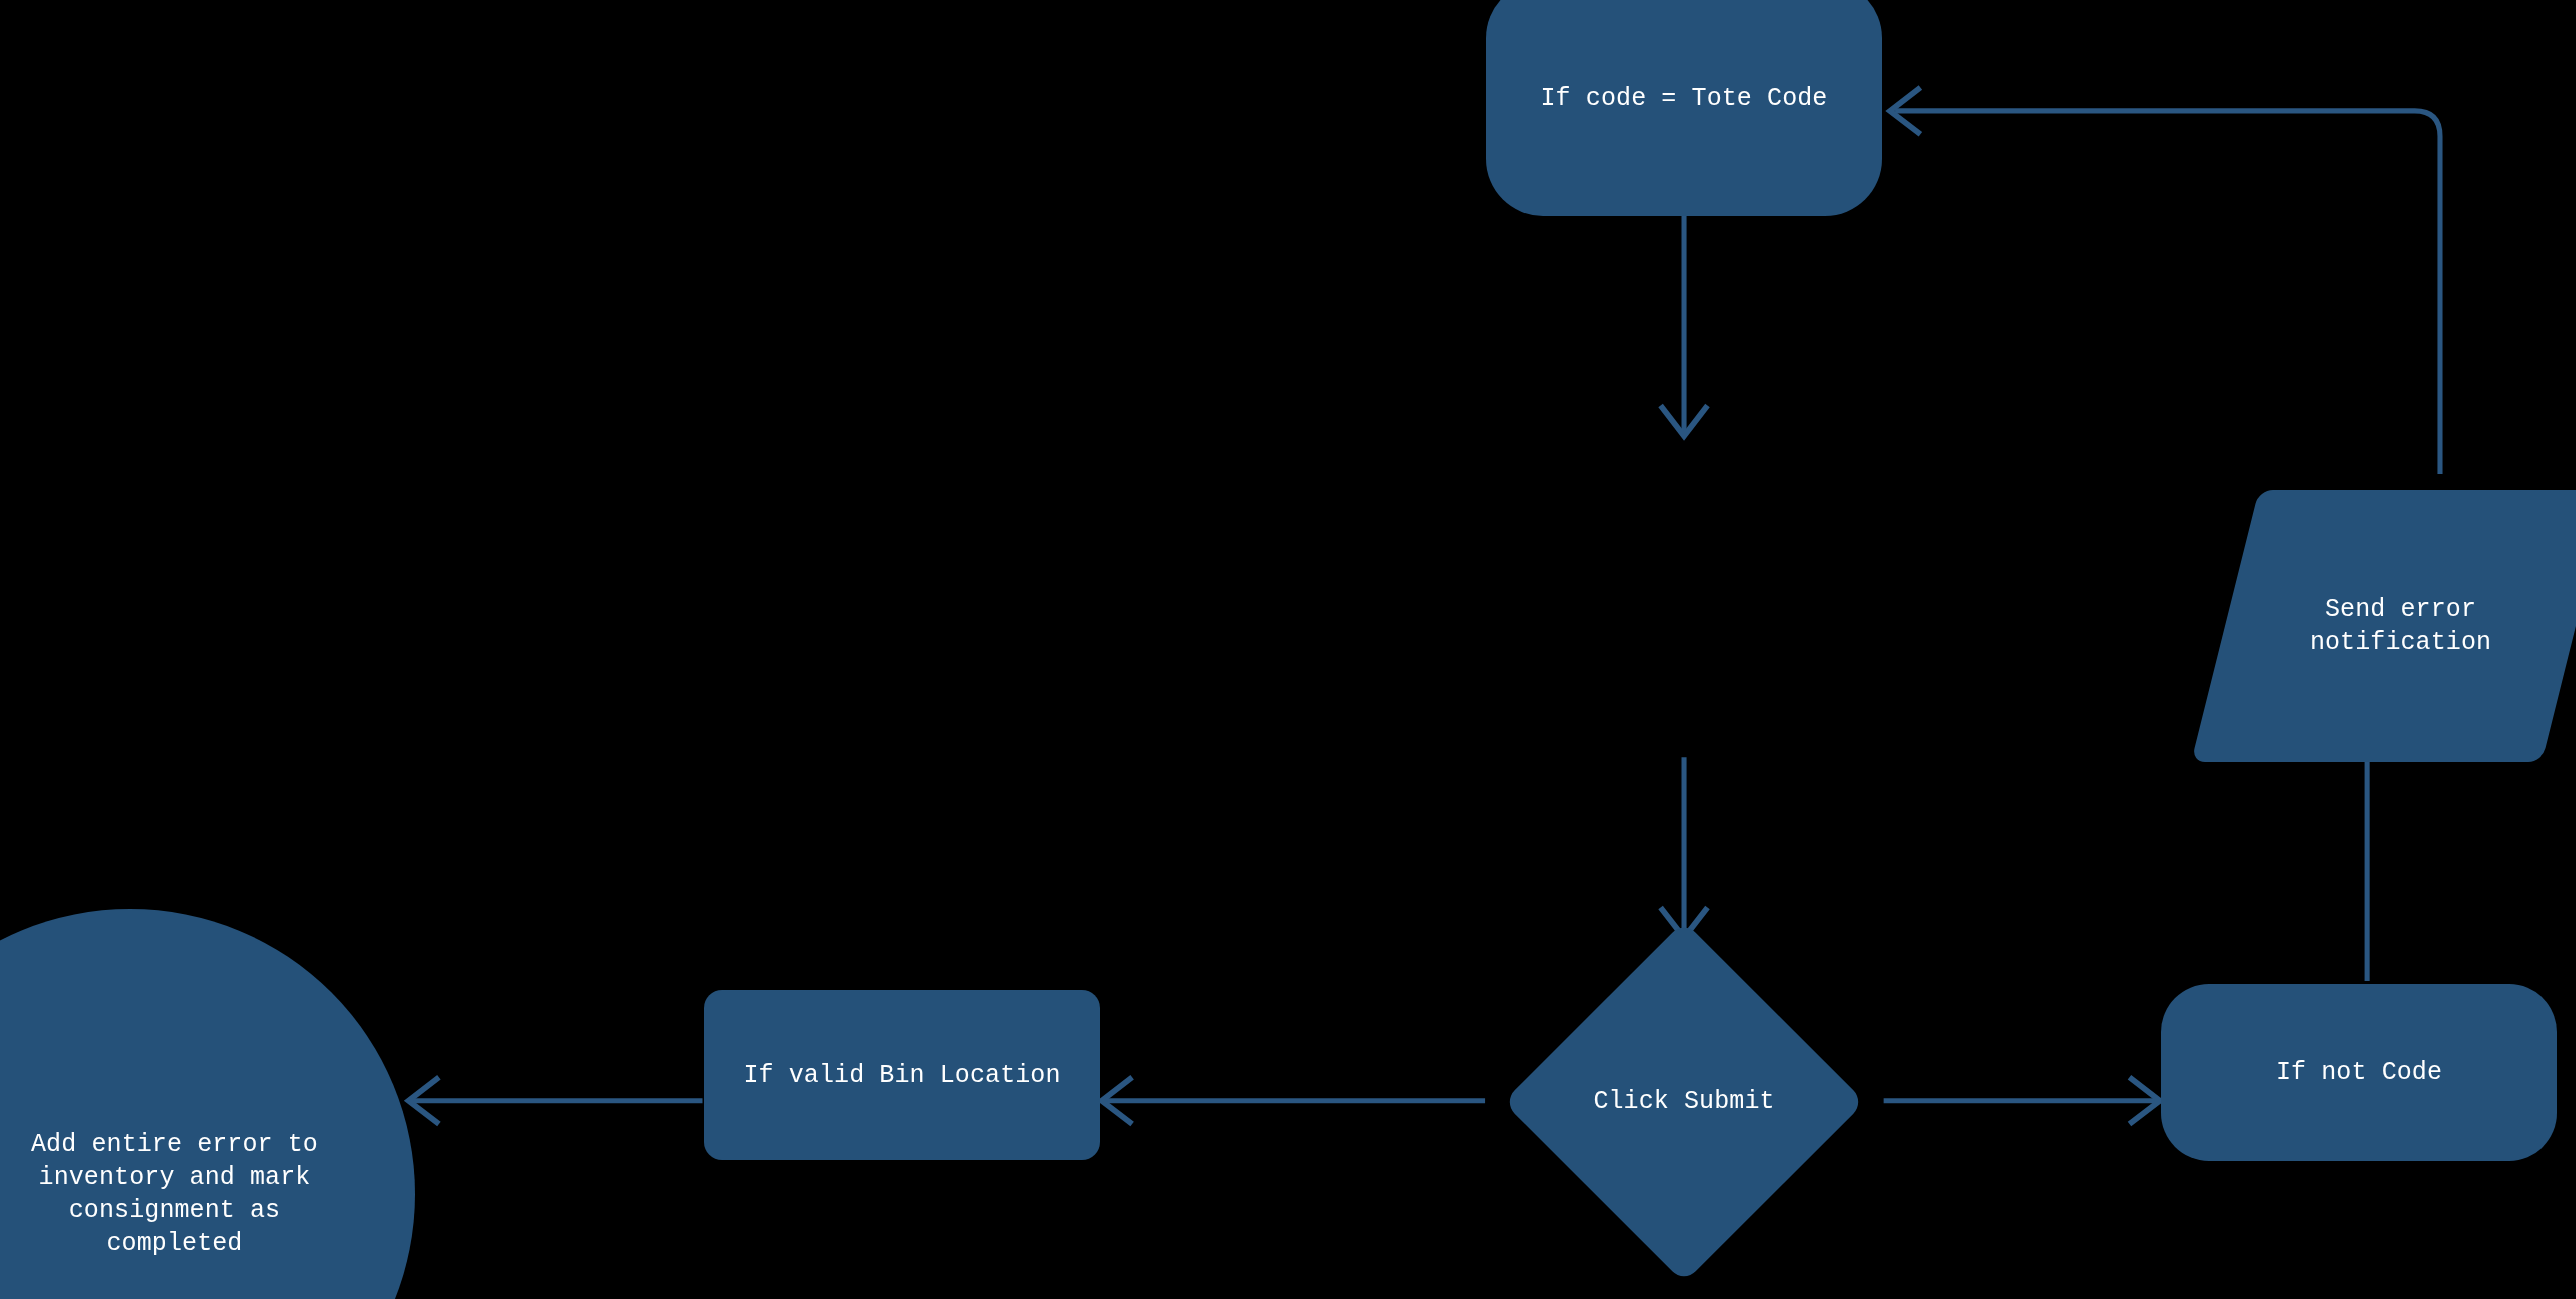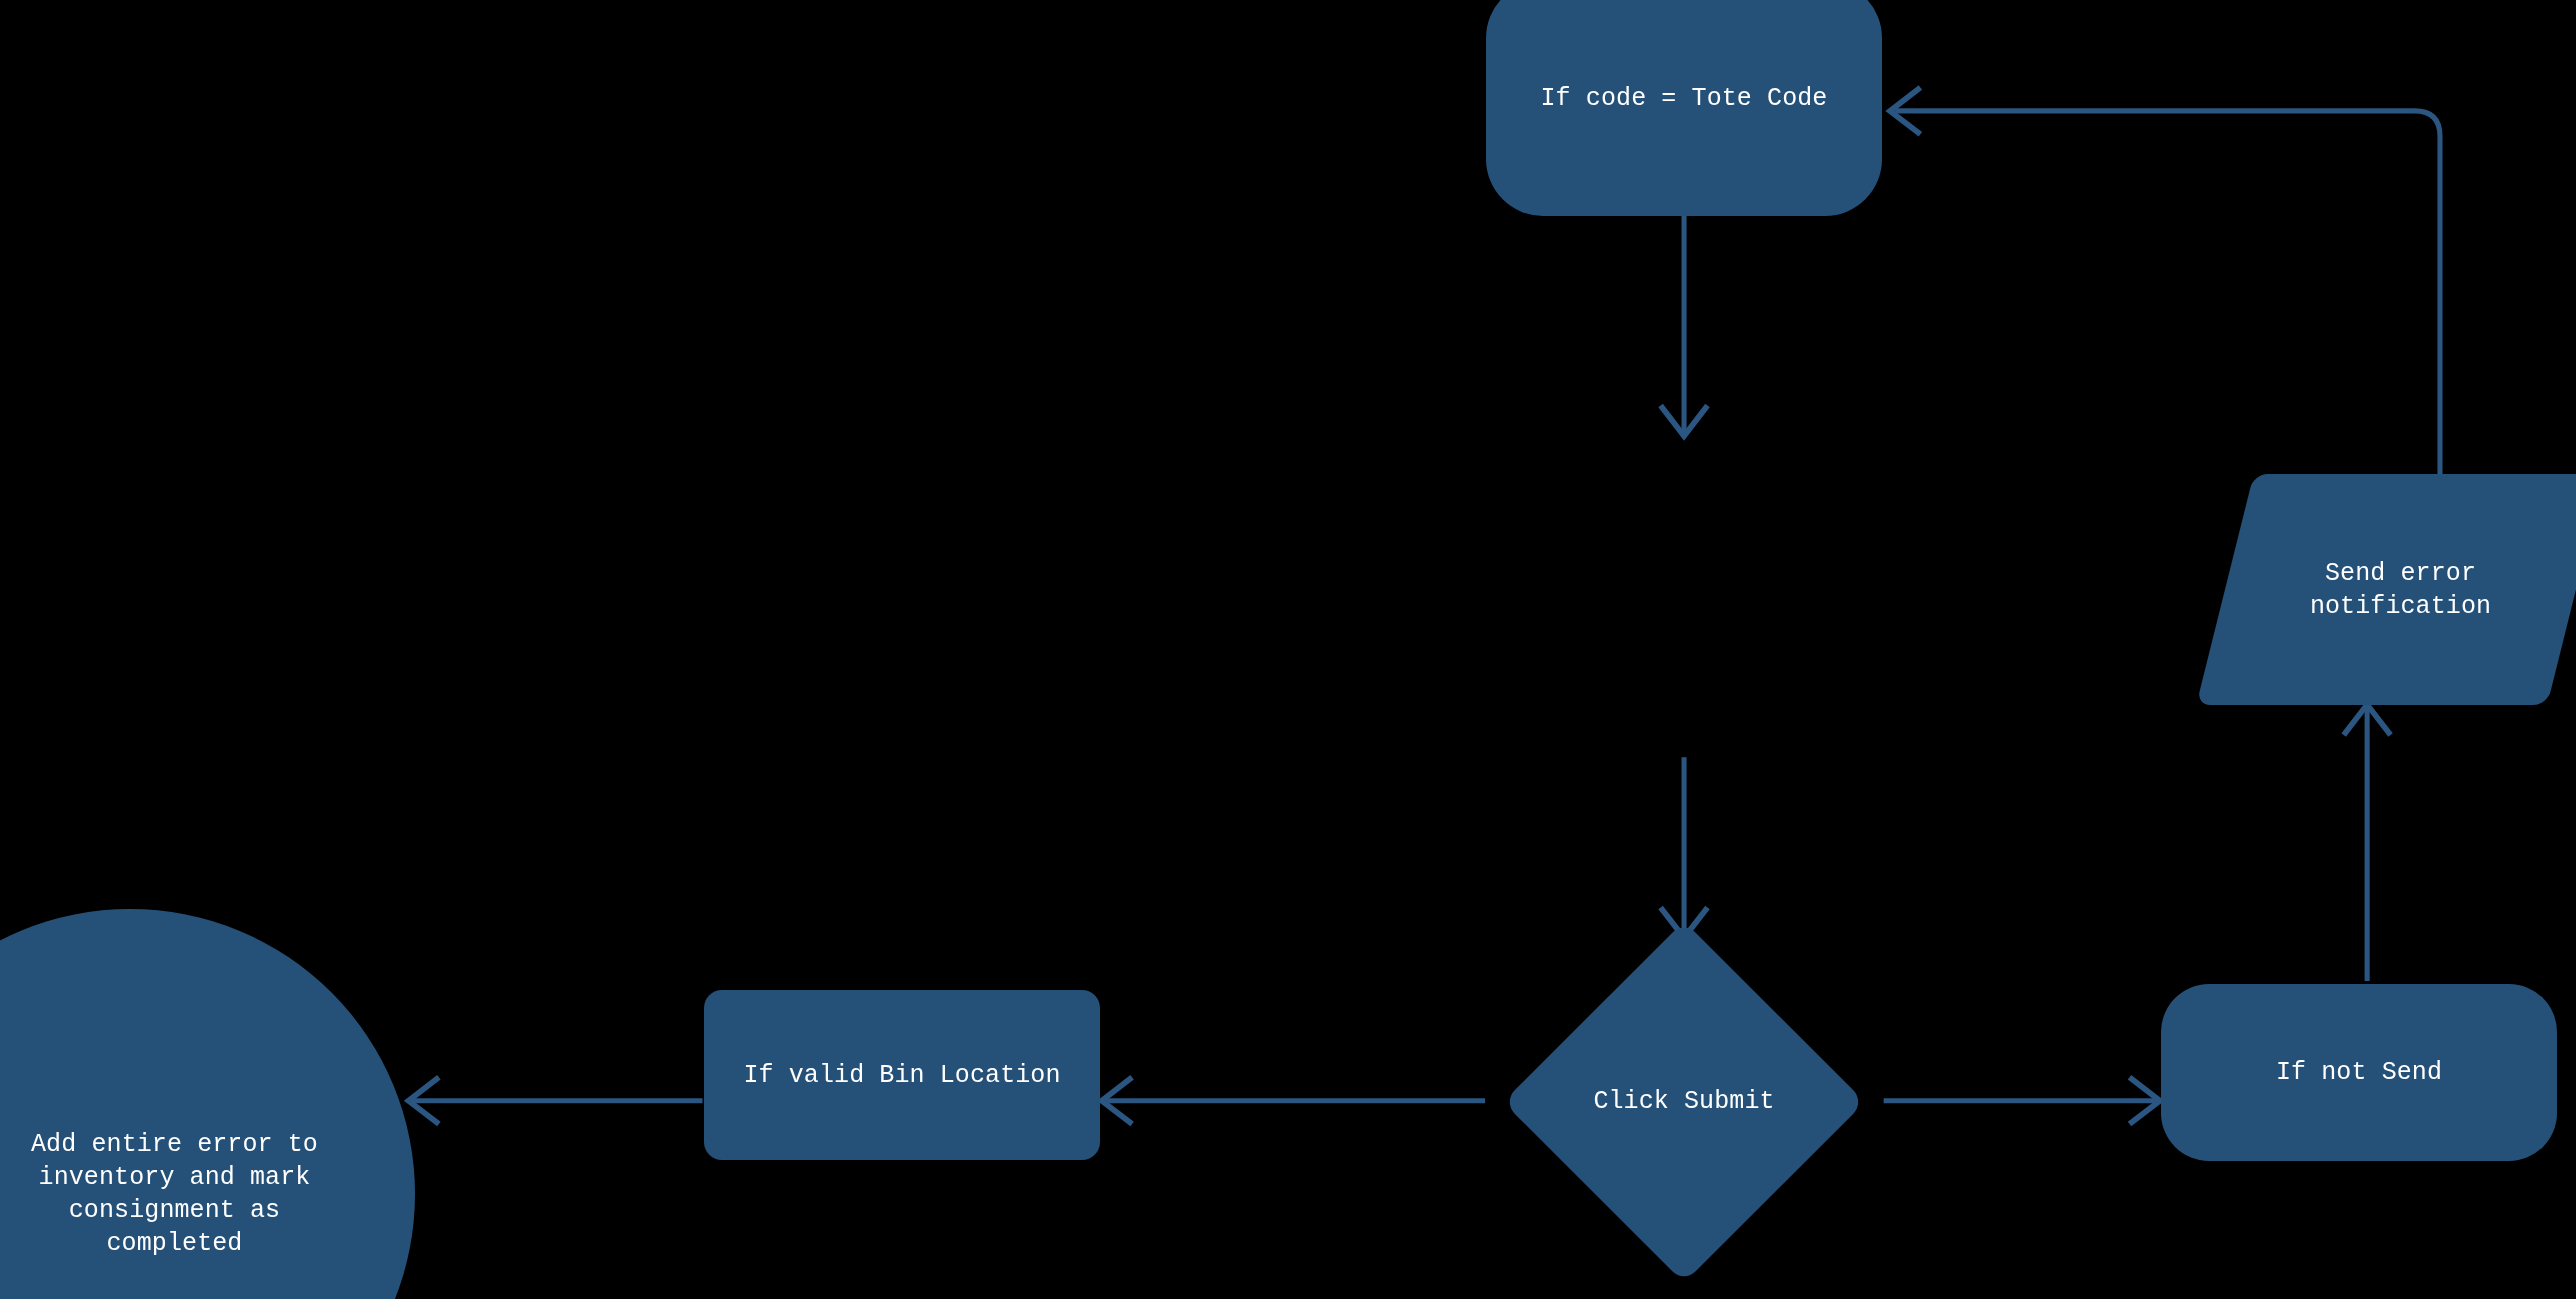--- a/index.html
+++ b/index.html
@@ -134,33 +134,33 @@
       </g>
 
     </g>
   </svg>
 
   <div class="node shape-roundrect" style="left:1486px; top:-19px; width:396px; height:235px;">
     <span class="node-label">If code = Tote Code</span>
   </div>
 
 
-  <div class="node shape-parallelogram" style="left:2225px; top:474px; width:351px; height:231px;">
+  <div class="node shape-parallelogram" style="left:2225px; top:490px; width:351px; height:272px;">
     <div class="para-body"></div>
     <span class="node-label">Send error
 notification</span>
   </div>
 
   <div class="node shape-diamond" style="left:1486px; top:939px; width:396px; height:325px;text-align:center;">
     <div class="diamond-body" style="width:256px; height:256px;"></div>
     <span class="node-label">Click Submit</span>
   </div>
 
   <div class="node shape-roundrect" style="left:2161px; top:984px; width:396px; height:177px; border-radius:48px;">
-    <span class="node-label">If not Send</span>
+    <span class="node-label">If not Code</span>
   </div>
 
   <div class="node shape-roundrect" style="left:704px; top:990px; width:396px; height:170px; border-radius:18px;">
     <span class="node-label">If valid Bin Location</span>
   </div>
 
   <div class="node shape-circle" style="left:-155px; top:909px; width:570px; height:570px;">
     <span class="node-label" style="max-width:355px; margin-left:89px;">Add entire error to
 inventory and mark
 consignment as

